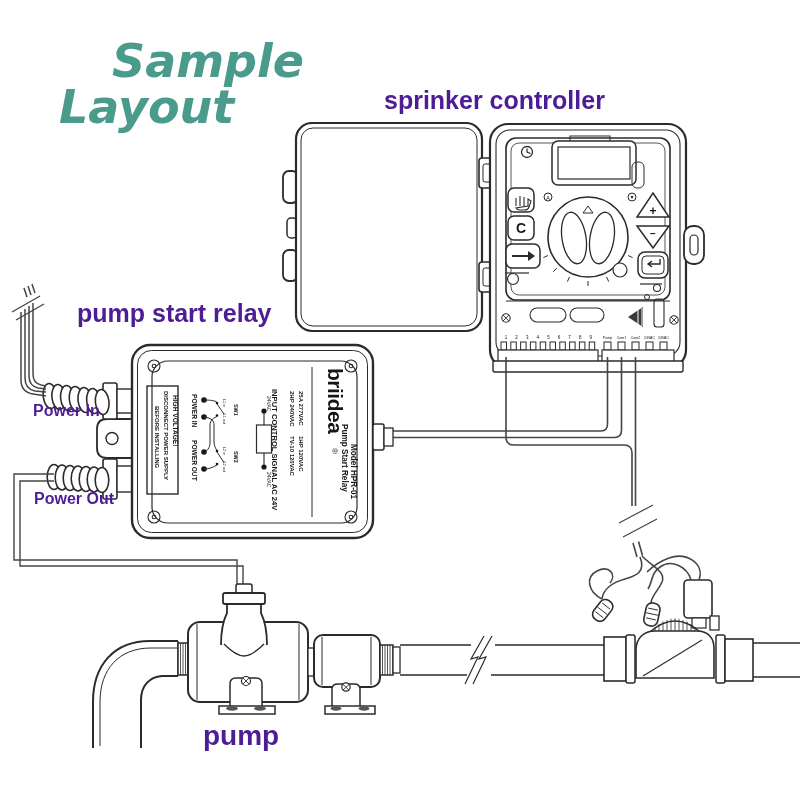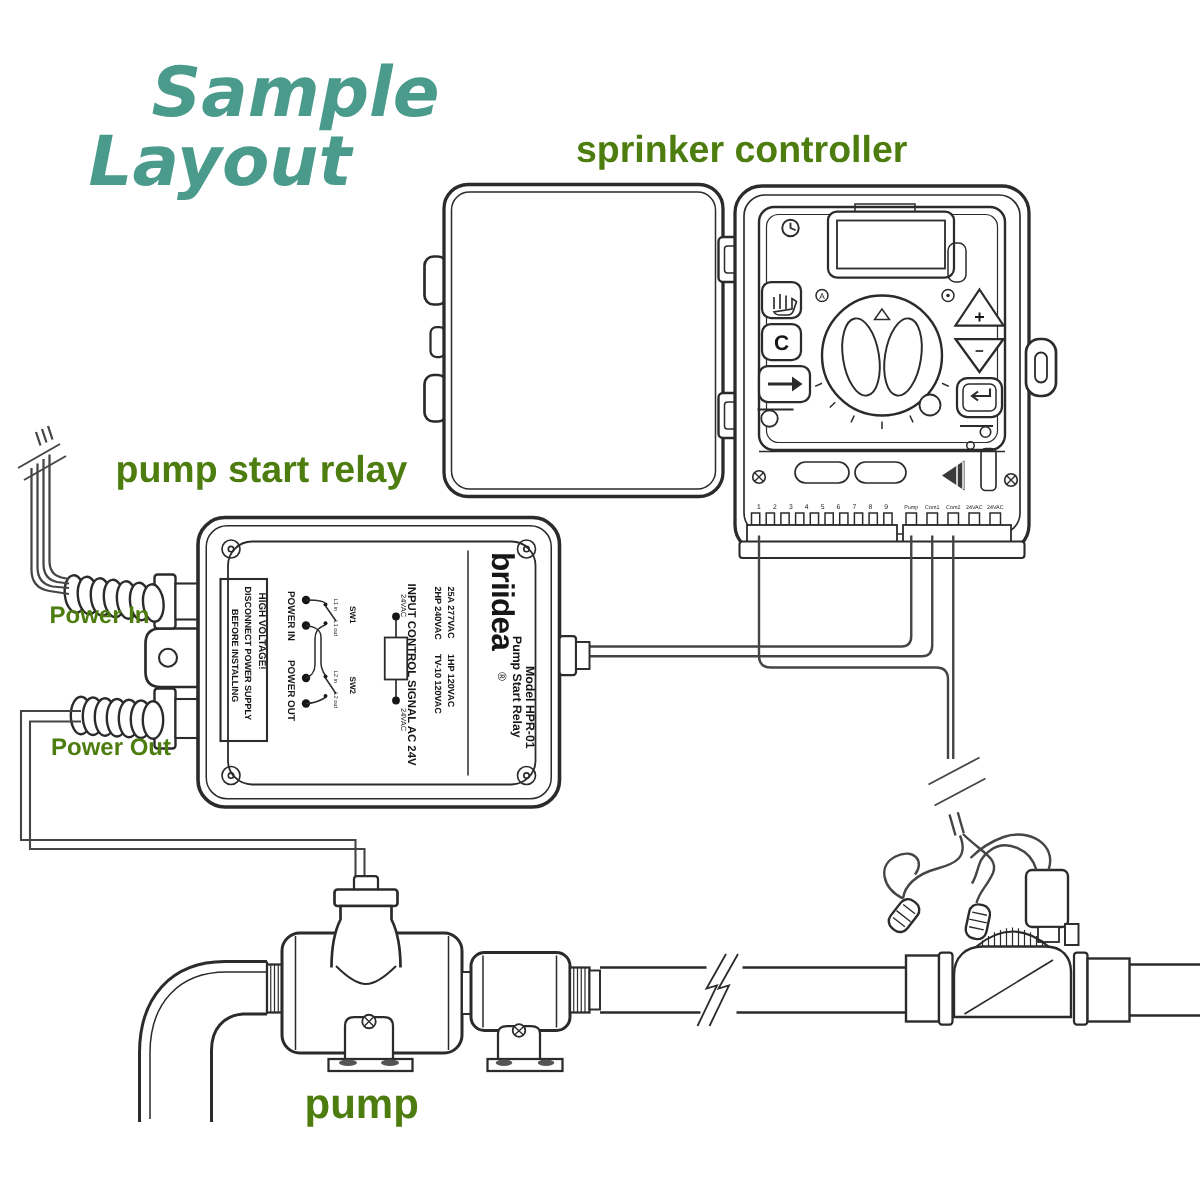--- a/index.html
+++ b/index.html
@@ -1,19 +1,19 @@
 <!DOCTYPE html>
 <html><head>
 <meta charset="utf-8">
 <style>
   html,body{margin:0;padding:0;background:#fff;}
   #stage{position:relative;width:800px;height:800px;background:#fff;overflow:hidden;
          font-family:"Liberation Sans","DejaVu Sans",sans-serif;}
   #art{position:absolute;left:0;top:0;}
-  .lbl{position:absolute;color:#4d7c0f;font-weight:bold;line-height:1;white-space:nowrap;}
+  .lbl{position:absolute;color:#4c1d95;font-weight:bold;line-height:1;white-space:nowrap;}
   .title{position:absolute;color:#4a9b8c;font-family:"DejaVu Sans","Liberation Sans",sans-serif;
          font-style:italic;font-weight:bold;font-size:46px;line-height:1;white-space:nowrap;}
   svg text{font-family:"Liberation Sans","DejaVu Sans",sans-serif;fill:#161616;}
   .ln{stroke:#2b2b2b;fill:none;}
   .fw{fill:#fff;stroke:#2b2b2b;}
   .wire{stroke:#454545;fill:none;}
 </style>
 </head>
 <body>
 
@@ -385,20 +385,20 @@
       <rect class="fw" x="596" y="599" width="14" height="23" rx="6" stroke-width="1.6"></rect>
       <path class="ln" d="M598 605 H608 M597 611 H609 M598 616 H608" stroke-width="0.9"></path>
     </g>
     <g transform="rotate(12 652 614)">
       <rect class="fw" x="645" y="603" width="14" height="23" rx="6" stroke-width="1.6"></rect>
       <path class="ln" d="M647 609 H657 M646 614 H658 M647 619 H657" stroke-width="0.9"></path>
     </g>
   </g>
 </svg>
 
-  <div class="title" style="left:101px;top:38px;">Sample</div>
+  <div class="title" style="left:112px;top:38px;">Sample</div>
   <div class="title" style="left:44px;top:84px;margin-left:15px;">Layout</div>
   <div class="lbl" style="left:384px;top:88px;font-size:25px;">sprinker controller</div>
   <div class="lbl" style="left:77px;top:301px;font-size:25px;">pump start relay</div>
   <div class="lbl" style="left:33px;top:403px;font-size:16px;">Power In</div>
   <div class="lbl" style="left:34px;top:491px;font-size:16px;">Power Out</div>
   <div class="lbl" style="left:203px;top:722px;font-size:28px;">pump</div>
 </div>
 
 </body></html>

